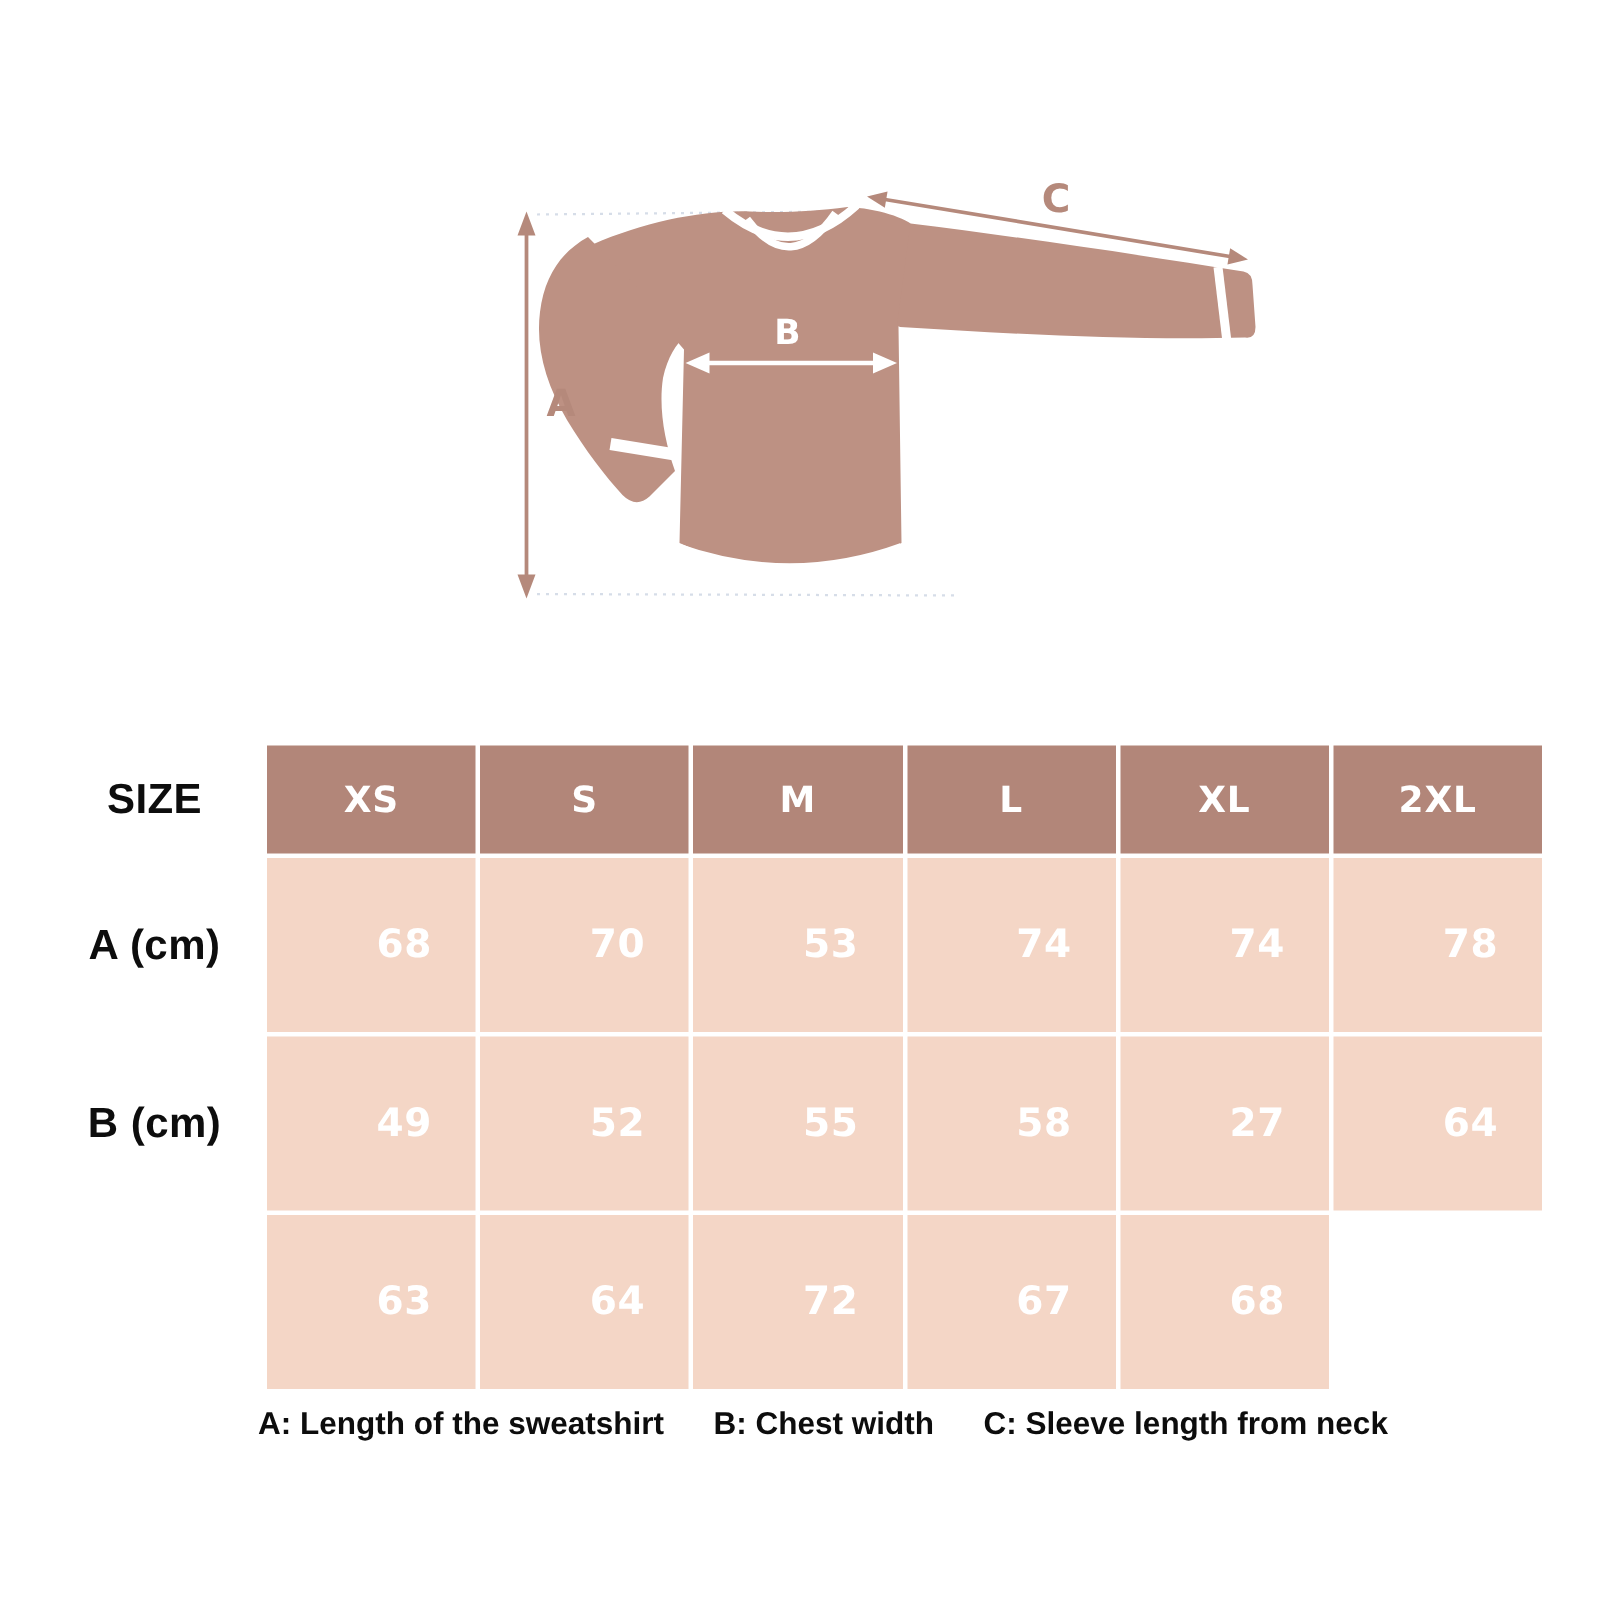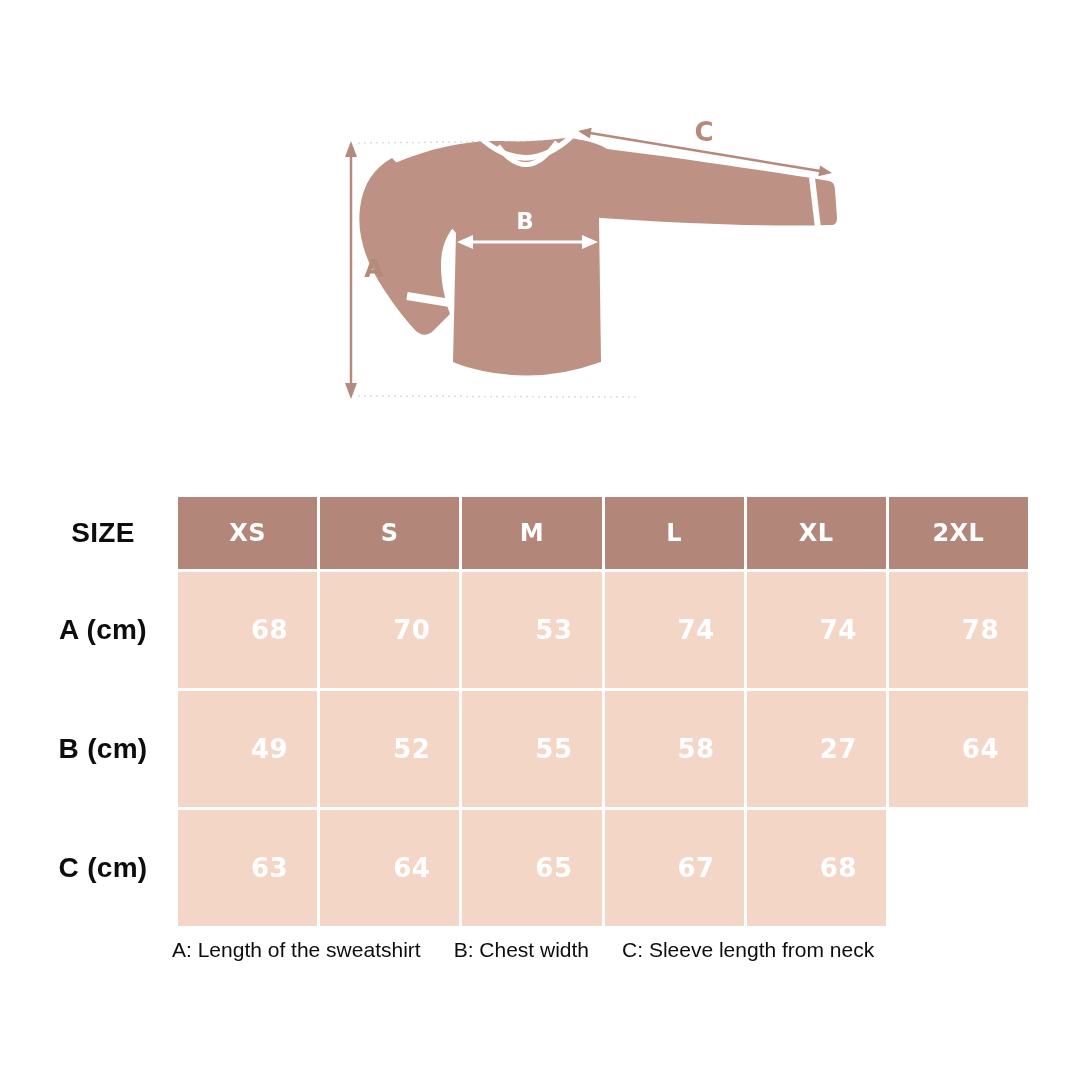--- a/index.html
+++ b/index.html
@@ -94,21 +94,21 @@
     padding-left: 44px;
   }
 
   
   .legend {
     position: absolute;
     left: 172px; top: 938px;
     display: flex;
     gap: 33px;
     color: var(--label-text);
-    font-weight: 400;
+    font-weight: 700;
     font-size: 21px;
     white-space: nowrap;
     justify-content: center;
   }
 </style>
 </head>
 <body>
 
 <div id="canvas">
 
@@ -173,21 +173,20 @@
       <polygon class="arrow-accent-head" points="578,131 589.9,138.5 591.7,127.7"></polygon>
       <polygon class="arrow-accent-head" points="832,173 818.3,176.3 820.1,165.5"></polygon>
     </g>
     <text class="measure-label accent" x="704" y="141" font-size="26" text-anchor="middle">C</text>
   </svg>
 
   <div class="label-col">
     <div class="lbl">SIZE</div>
     <div class="lbl">A (cm)</div>
     <div class="lbl">B (cm)</div>
-    <div class="lbl">C (cm)</div>
   </div>
 
   <div class="size-grid">
 
     <div class="th">XS</div>
     <div class="th">S</div>
     <div class="th">M</div>
     <div class="th">L</div>
     <div class="th">XL</div>
     <div class="th">2XL</div>
@@ -201,21 +200,21 @@
 
     <div class="td">49</div>
     <div class="td">52</div>
     <div class="td">55</div>
     <div class="td">58</div>
     <div class="td">27</div>
     <div class="td">64</div>
 
     <div class="td">63</div>
     <div class="td">64</div>
-    <div class="td">65</div>
+    <div class="td">72</div>
     <div class="td">67</div>
     <div class="td">68</div>
   </div>
 
   <div class="legend">
     <span>A: Length of the sweatshirt</span>
     <span>B: Chest width</span>
     <span>C: Sleeve length from neck</span>
   </div>
 

